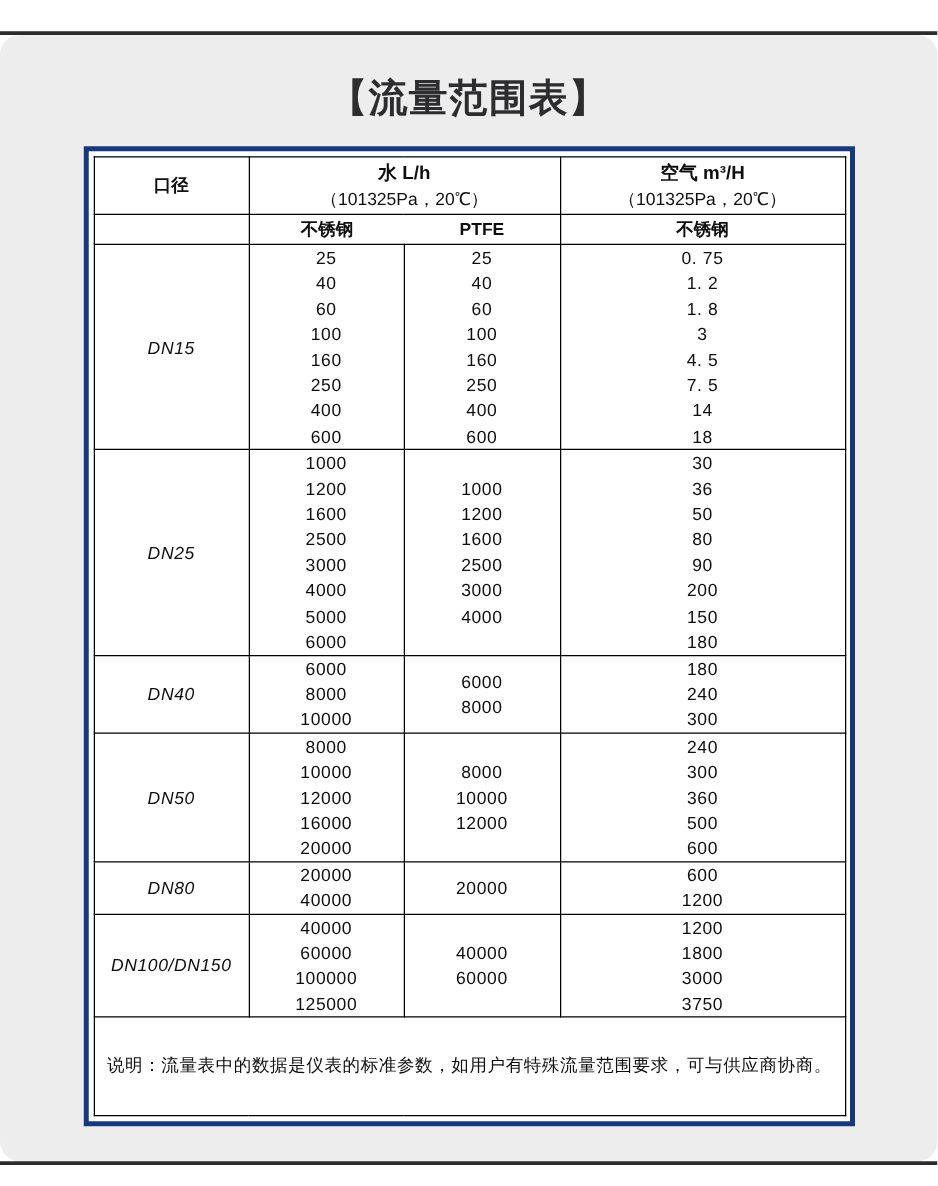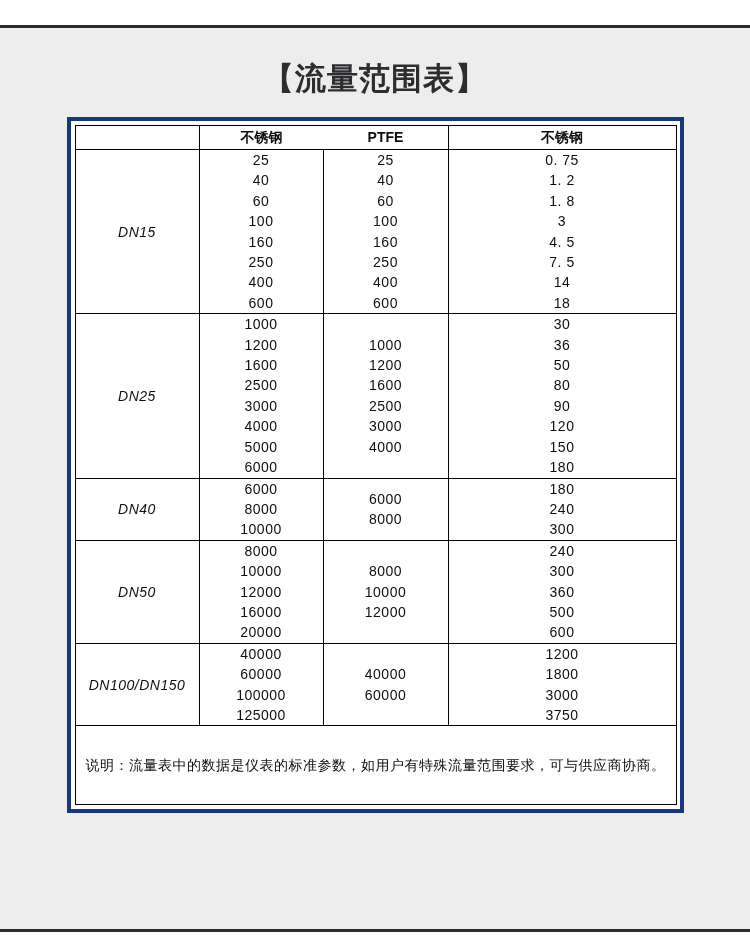--- a/index.html
+++ b/index.html
@@ -13,20 +13,21 @@
   .page { width: 750px; height: 949px; position: relative; }
 
   .top-white { height: 25px; background: #ffffff; }
   .divider { height: 3px; background: #2c2c2e; width: 100%; }
 
   .gray-band {
     background: #ededee;
     height: 901px;
     box-sizing: border-box;
     padding-top: 27px;
+    border-radius: 16px;
   }
 
   .doc-title {
     text-align: center;
     font-size: 31px;
     font-weight: bold;
     color: #2d2d2f;
     line-height: 48px;
     height: 48px;
     margin-bottom: 14px;
@@ -102,20 +103,31 @@
     <div class="frame">
       <table class="flow">
         <colgroup>
           <col class="c1">
             <col class="c2">
             <col class="c3">
             <col class="c4">
         </colgroup>
 
         <tbody>
+            <tr class="hdr">
+          <td class="hdr-dia">口径</td>
+          <td colspan="2">
+            <div class="h-main">水 L/h</div>
+            <div class="h-sub">（101325Pa，20℃）</div>
+          </td>
+          <td>
+            <div class="h-main">空气 m³/H</div>
+            <div class="h-sub">（101325Pa，20℃）</div>
+          </td>
+        </tr>
 
         <tr class="subhdr">
           <td></td>
           <td colspan="2">
             <div class="split">
               <span class="half">不锈钢</span>
               <span class="half latin">PTFE</span>
             </div>
           </td>
           <td class="subhdr-air">不锈钢</td>
@@ -163,21 +175,21 @@
 1200
 1600
 2500
 3000
 4000</td>
           <td class="lines">30
 36
 50
 80
 90
-120
+200
 150
 180</td>
         </tr>
 
         <tr>
           <td class="dia-label">DN40</td>
           <td class="lines">6000
 8000
 10000</td>
           <td class="lines">6000
@@ -197,20 +209,28 @@
           <td class="lines">8000
 10000
 12000</td>
           <td class="lines">240
 300
 360
 500
 600</td>
         </tr>
 
+        <tr>
+          <td class="dia-label">DN80</td>
+          <td class="lines">20000
+40000</td>
+          <td class="lines">20000</td>
+          <td class="lines">600
+1200</td>
+        </tr>
 
         <tr>
           <td class="dia-label">DN100/DN150</td>
           <td class="lines">40000
 60000
 100000
 125000</td>
           <td class="lines">40000
 60000</td>
           <td class="lines">1200

